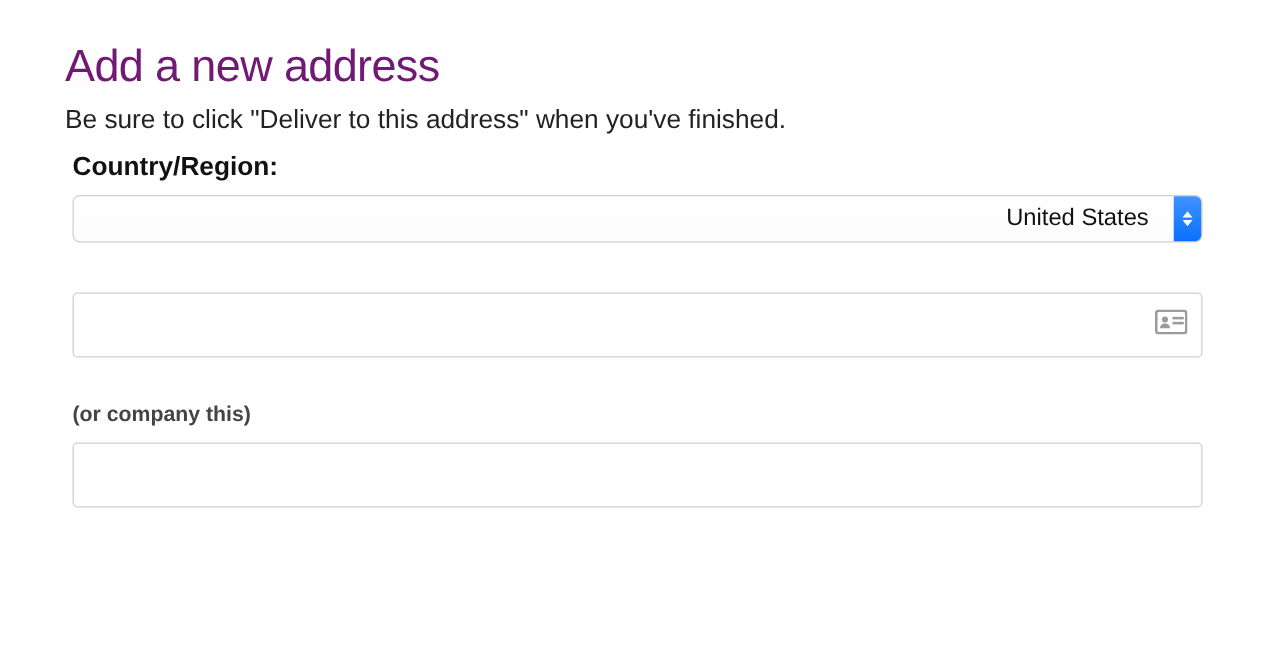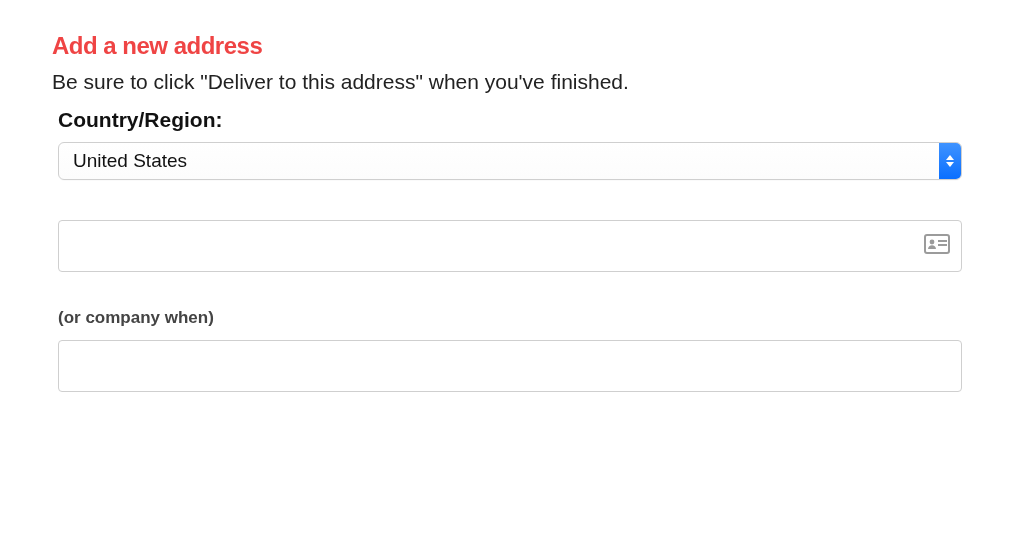--- a/index.html
+++ b/index.html
@@ -7,23 +7,23 @@
       padding: 0;
       box-sizing: border-box;
     }
     body {
       font-family: "Helvetica Neue", Helvetica, Arial, sans-serif;
       background: #ffffff;
       padding: 32px 52px;
       width: 1020px;
     }
     .page-title {
-      font-size: 24px;
-      font-weight: 700;
-      color: #ef4444;
+      font-size: 36px;
+      font-weight: 400;
+      color: #701a75;
       margin-bottom: 10px;
       letter-spacing: -0.5px;
     }
     .page-subtitle {
       font-size: 21px;
       font-weight: 400;
       color: #222;
       margin-bottom: 14px;
     }
     .field-group {
@@ -56,20 +56,21 @@
       border: 1px solid #cfcfcf;
       border-radius: 6px;
       background: linear-gradient(#ffffff, #fcfcfc);
       padding: 0 42px 0 14px;
       font-size: 19px;
       color: #111;
       display: flex;
       align-items: center;
       cursor: default;
       box-shadow: 0 1px 0 rgba(0,0,0,0.02);
+      justify-content: flex-end;
     }
     .select-spinner {
       position: absolute;
       right: 1px;
       top: 1px;
       bottom: 1px;
       width: 22px;
       background: linear-gradient(#3f93ff, #0a6fff);
       border-radius: 0 5px 5px 0;
       display: flex;
@@ -142,17 +143,17 @@
         <circle cx="8" cy="8" r="2.4" fill="#9b9b9b"></circle>
         <path d="M4 15 C4 12.5 6 11.2 8 11.2 C10 11.2 12 12.5 12 15 Z" fill="#9b9b9b"></path>
         <rect x="14" y="6" width="9" height="2" fill="#9b9b9b"></rect>
         <rect x="14" y="10" width="9" height="2" fill="#9b9b9b"></rect>
       </svg>
     </span>
   </div>
 </div>
 
 <div class="field-group">
-  <span class="field-sublabel">(or company when)</span>
+  <span class="field-sublabel">(or company this)</span>
   <div class="text-input-wrap">
     <input type="text" class="text-input" value="" style="">
   </div>
 </div>
 
 </body></html>

